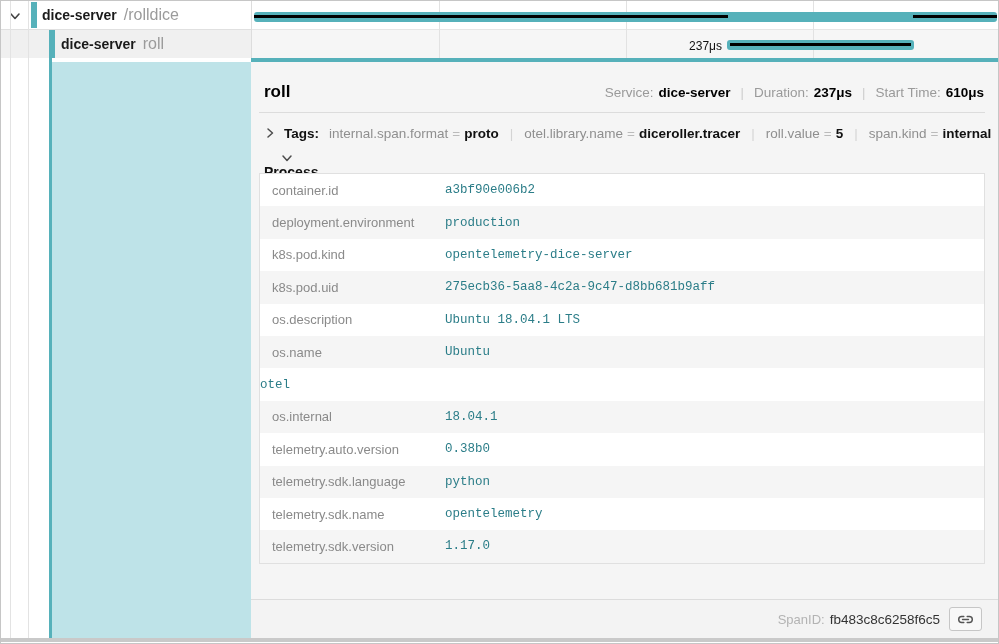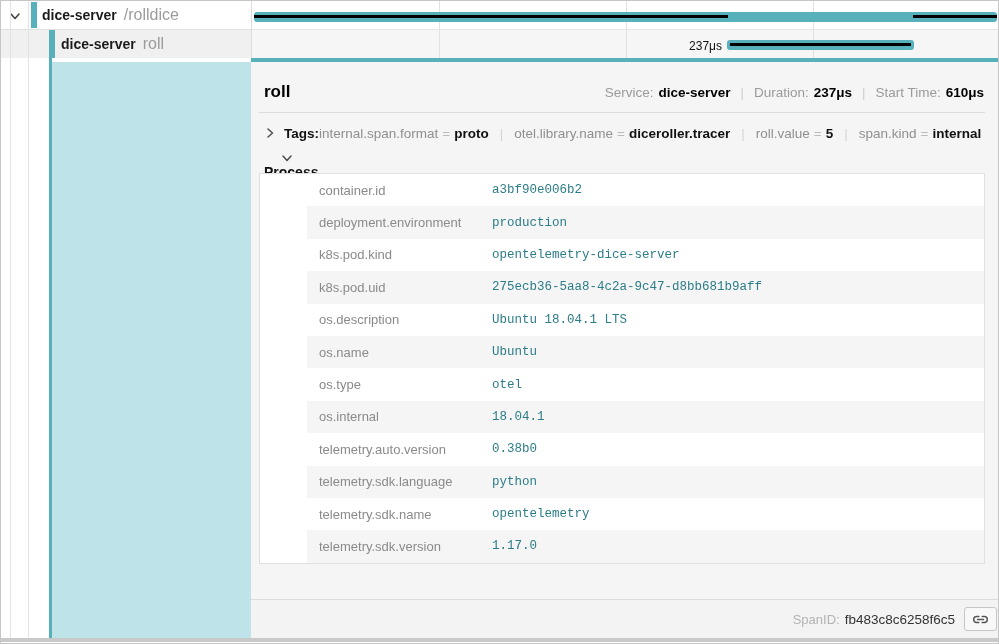--- a/index.html
+++ b/index.html
@@ -55,42 +55,42 @@
   #span-meta{ display:flex; align-items:center; font-size:13.5px; }
   .meta-item .meta-label{ color:#9a9a9a;margin-top:22px; }
   .meta-item .meta-value{ color:#000; font-weight:700; margin-left:5px; }
   .meta-sep{ color:#ccc; margin:0 10px; font-size:13px; }
 
   #header-divider{ position:absolute; top:50px; left:8px; right:13px; height:1px; background:#dcdcdc; }
 
   #tags-row{ position:absolute; top:60px; left:13px; right:14px; height:22px;
     display:flex; align-items:center; font-size:13.5px; cursor:pointer; }
   .acc-chevron{ width:12px; height:12px; color:#4d4d4d; margin-right:8px; flex:none; }
-  #tags-label{ font-weight:700; color:#111; }
+  #tags-label{ font-weight:700; color:#111; margin-right:10px; }
   .tag-pair{ white-space:nowrap; }
   .tag-key{ color:#8f8f8f; }
   .tag-eq{ color:#bbb; margin:0 4px; }
   .tag-value{ color:#111; font-weight:600; }
   .tag-sep{ color:#d4d4d4; margin:0 11px; }
 
   #process-header{ position:absolute; top:90px; left:13px; height:20px;
     display:flex; align-items:center; font-size:14px; cursor:pointer;flex-direction:column; }
   #process-label{ font-weight:700; color:#111; }
 
   #process-table{ position:absolute; top:111px; left:8px; width:726px;
-    background:#fff; border:1px solid #e0e0e0;padding-left:47px; }
+    background:#fff; border:1px solid #e0e0e0; }
   .prow{ height:32.4px; display:flex; align-items:center; font-size:13px; }
   .prow:nth-child(even){ background:#f5f5f5; }
   .prow-key{ width:185px; padding-left:12px; color:#8a8a8a; flex:none; }
   .prow-value{ font-family:"Liberation Mono","DejaVu Sans Mono",monospace;
     font-size:12.5px; color:var(--value-color,#2b7d88); }
 
   #detail-footer{ position:absolute; left:0; right:0; bottom:0; height:39px;
     border-top:1px solid #dcdcdc; background:#f3f3f3;
-    display:flex; align-items:center; justify-content:flex-end; padding-right:1px; }
+    display:flex; align-items:center; justify-content:flex-end; padding-right:16px; }
   #spanid-label{ font-size:13px; color:#b3b3b3; }
   #spanid-value{ font-size:13.5px; color:#333; margin-left:5px; }
   #deeplink-button{ margin-left:9px; width:33px; height:24px; background:#f8f8f8;
     border:1px solid #c6c6c6; border-radius:3px; display:flex; align-items:center;
     justify-content:center; cursor:pointer; color:#555; }
 
   #bottom-strip{ left:0; top:637px; width:997px; height:4px; background:#c9c9c9; }
 
   svg{ display:block; }
 </style>
@@ -194,21 +194,20 @@
         </div>
         <div class="prow">
           <span class="prow-key">os.description</span>
           <span class="prow-value">Ubuntu 18.04.1 LTS</span>
         </div>
         <div class="prow">
           <span class="prow-key">os.name</span>
           <span class="prow-value">Ubuntu</span>
         </div>
         <div class="prow">
-          <span class="prow-key">os.type</span>
           <span class="prow-value">otel</span>
         </div>
         <div class="prow">
           <span class="prow-key">os.internal</span>
           <span class="prow-value">18.04.1</span>
         </div>
         <div class="prow">
           <span class="prow-key">telemetry.auto.version</span>
           <span class="prow-value">0.38b0</span>
         </div>

